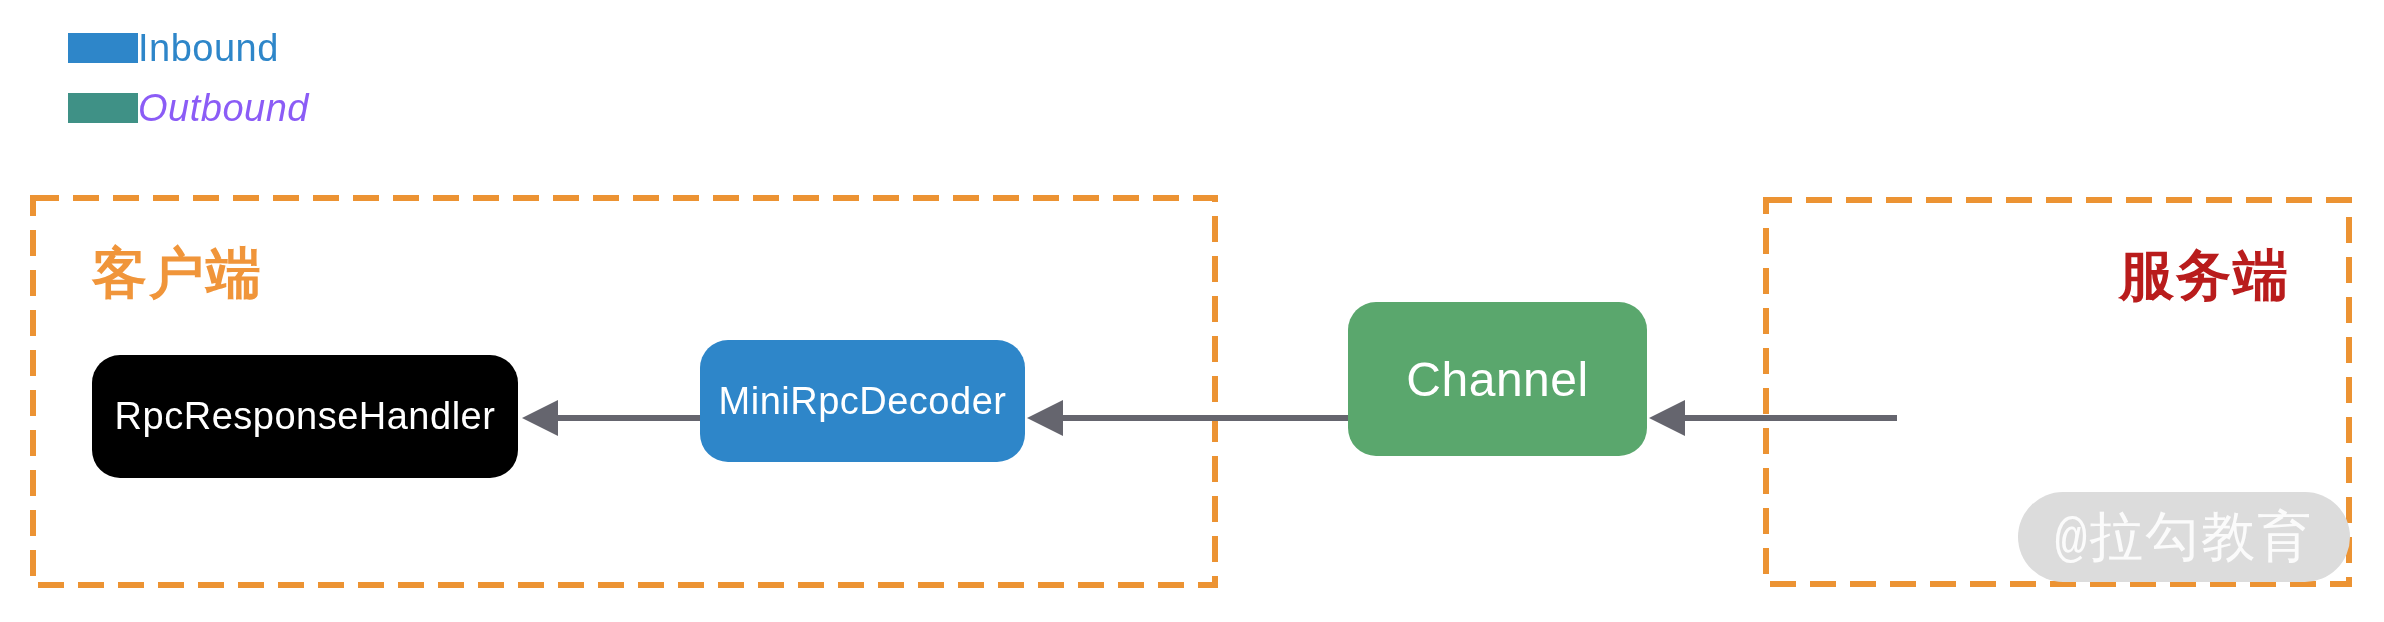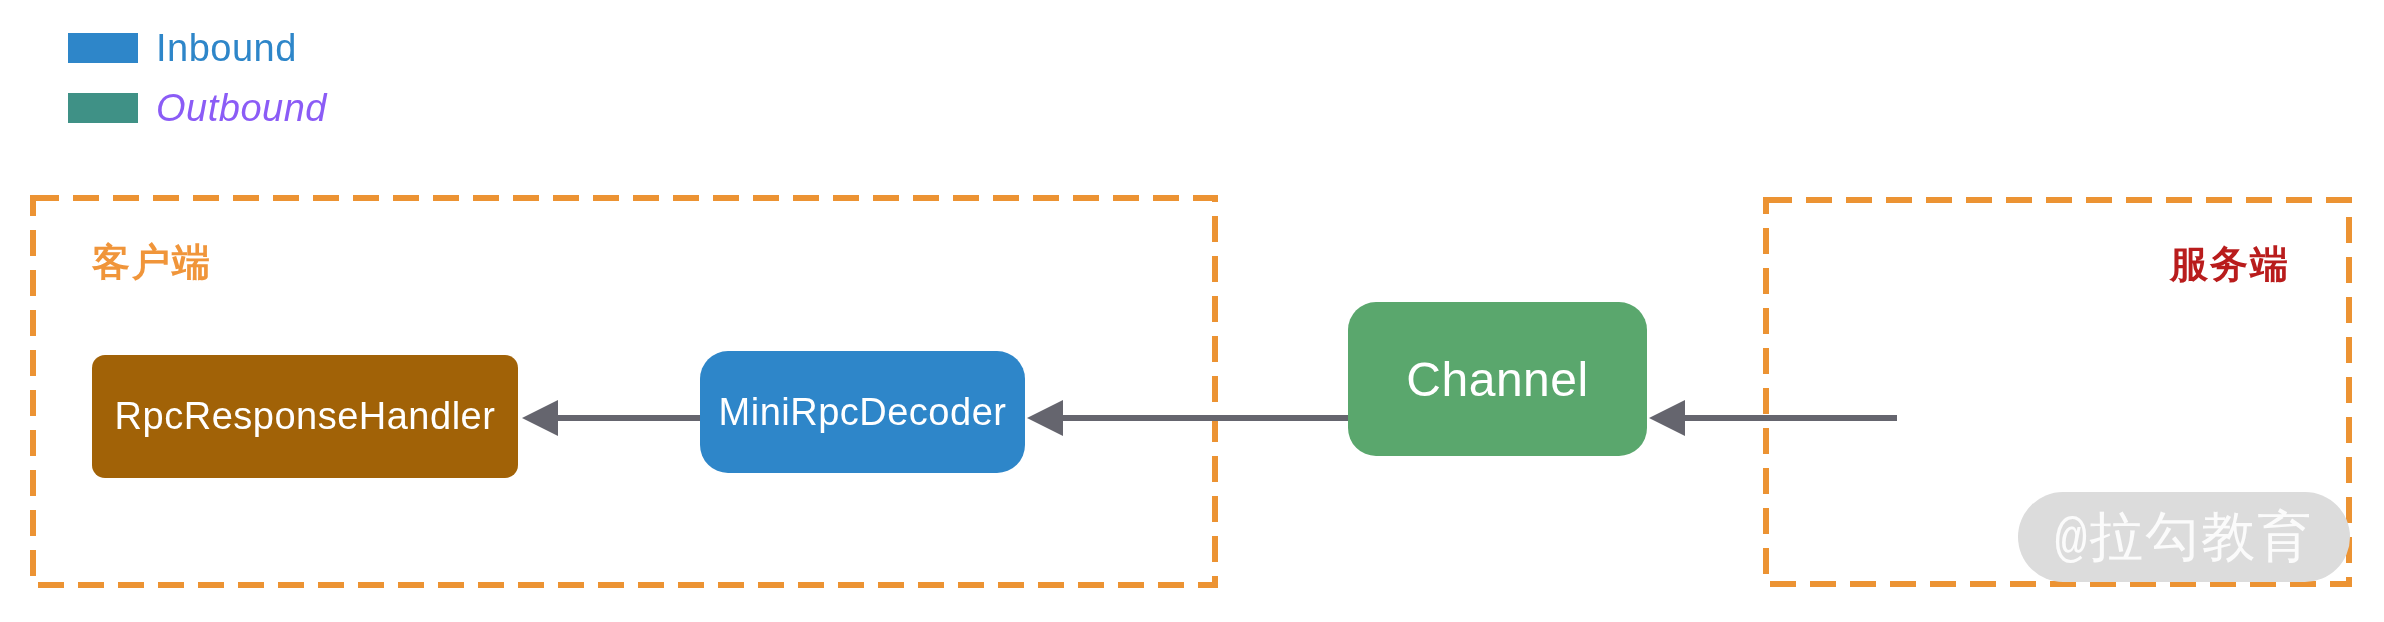--- a/index.html
+++ b/index.html
@@ -7,40 +7,40 @@
   body {
     font-family: "Liberation Sans", "DejaVu Sans", sans-serif;
     width: 2384px; height: 622px; position: relative; overflow: hidden;
   }
   .canvas { position: absolute; left: 0; top: 0; width: 2384px; height: 622px; background: #ffffff; }
 
   
   .legend { position: absolute; left: 68px; top: 24px; }
   .legend-row { display: flex; align-items: center; height: 48px; margin-bottom: 12px; }
   .legend-swatch { width: 70px; height: 30px; flex: 0 0 auto; }
-  .legend-label { margin-left: 18px; font-size: 38px; font-weight: 500; letter-spacing: 0.5px; }
+  .legend-label { font-size: 38px; font-weight: 500; letter-spacing: 0.5px; }
 
   
   .group-box { position: absolute; }
   .group-border { position: absolute; left: 0; top: 0; width: 100%; height: 100%; }
-  .group-label { position: absolute; top: 42px; font-size: 38px; font-weight: 700; letter-spacing: 2px; }
+  .group-label { position: absolute; top: 42px; font-size: 55px; font-weight: 700; letter-spacing: 2px; }
   .group-label.left-aligned { left: 62px; }
   .group-label.right-aligned { right: 62px; }
 
   
   .arrow-layer { position: absolute; left: 0; top: 0; width: 2384px; height: 622px; }
 
   
   .node {
     position: absolute; border-radius: 28px;
     display: flex; align-items: center; justify-content: center;
   }
   .node-label { color: #ffffff; font-weight: 500; font-size: 38px; letter-spacing: 0.5px; }
   .node-rpc-response-handler { left: 92px;  top: 355px; width: 426px; height: 123px; }
-  .node-mini-rpc-decoder     { left: 700px; top: 351px; width: 325px; height: 122px; }
+  .node-mini-rpc-decoder     { left: 700px; top: 340px; width: 325px; height: 122px; }
   .node-channel              { left: 1348px; top: 302px; width: 299px; height: 154px; }
   .node-channel .node-label  { font-size: 48px; }
   .node-mini-rpc-encoder     { left: 1897px; top: 345px; width: 378px; height: 125px; }
 
   .group-client { left: 30px;   top: 195px; width: 1188px; height: 393px; }
   .group-server { left: 1763px; top: 197px; width: 589px;  height: 390px; }
 
   
   .watermark {
     position: absolute; left: 2018px; top: 492px; width: 332px; height: 90px;
@@ -86,21 +86,21 @@
     <g>
       <line x1="1061" y1="418" x2="1348" y2="418" stroke-width="6" stroke="#65656E"></line>
       <polygon points="1027,418 1063,400 1063,436" fill="#65656E"></polygon>
     </g>
     <g>
       <line x1="1683" y1="418" x2="1897" y2="418" stroke-width="6" stroke="#65656E"></line>
       <polygon points="1649,418 1685,400 1685,436" fill="#65656E"></polygon>
     </g>
   </svg>
 
-  <div class="node node-rpc-response-handler" style="background: #a16207; border-radius: 13px;">
+  <div class="node node-rpc-response-handler" style="background: #000000;">
     <span class="node-label">RpcResponseHandler</span>
   </div>
 
   <div class="node node-mini-rpc-decoder" style="background: rgb(46, 134, 201);">
     <span class="node-label">MiniRpcDecoder</span>
   </div>
 
   <div class="node node-channel" style="background: rgb(90, 167, 109);">
     <span class="node-label">Channel</span>
   </div>

